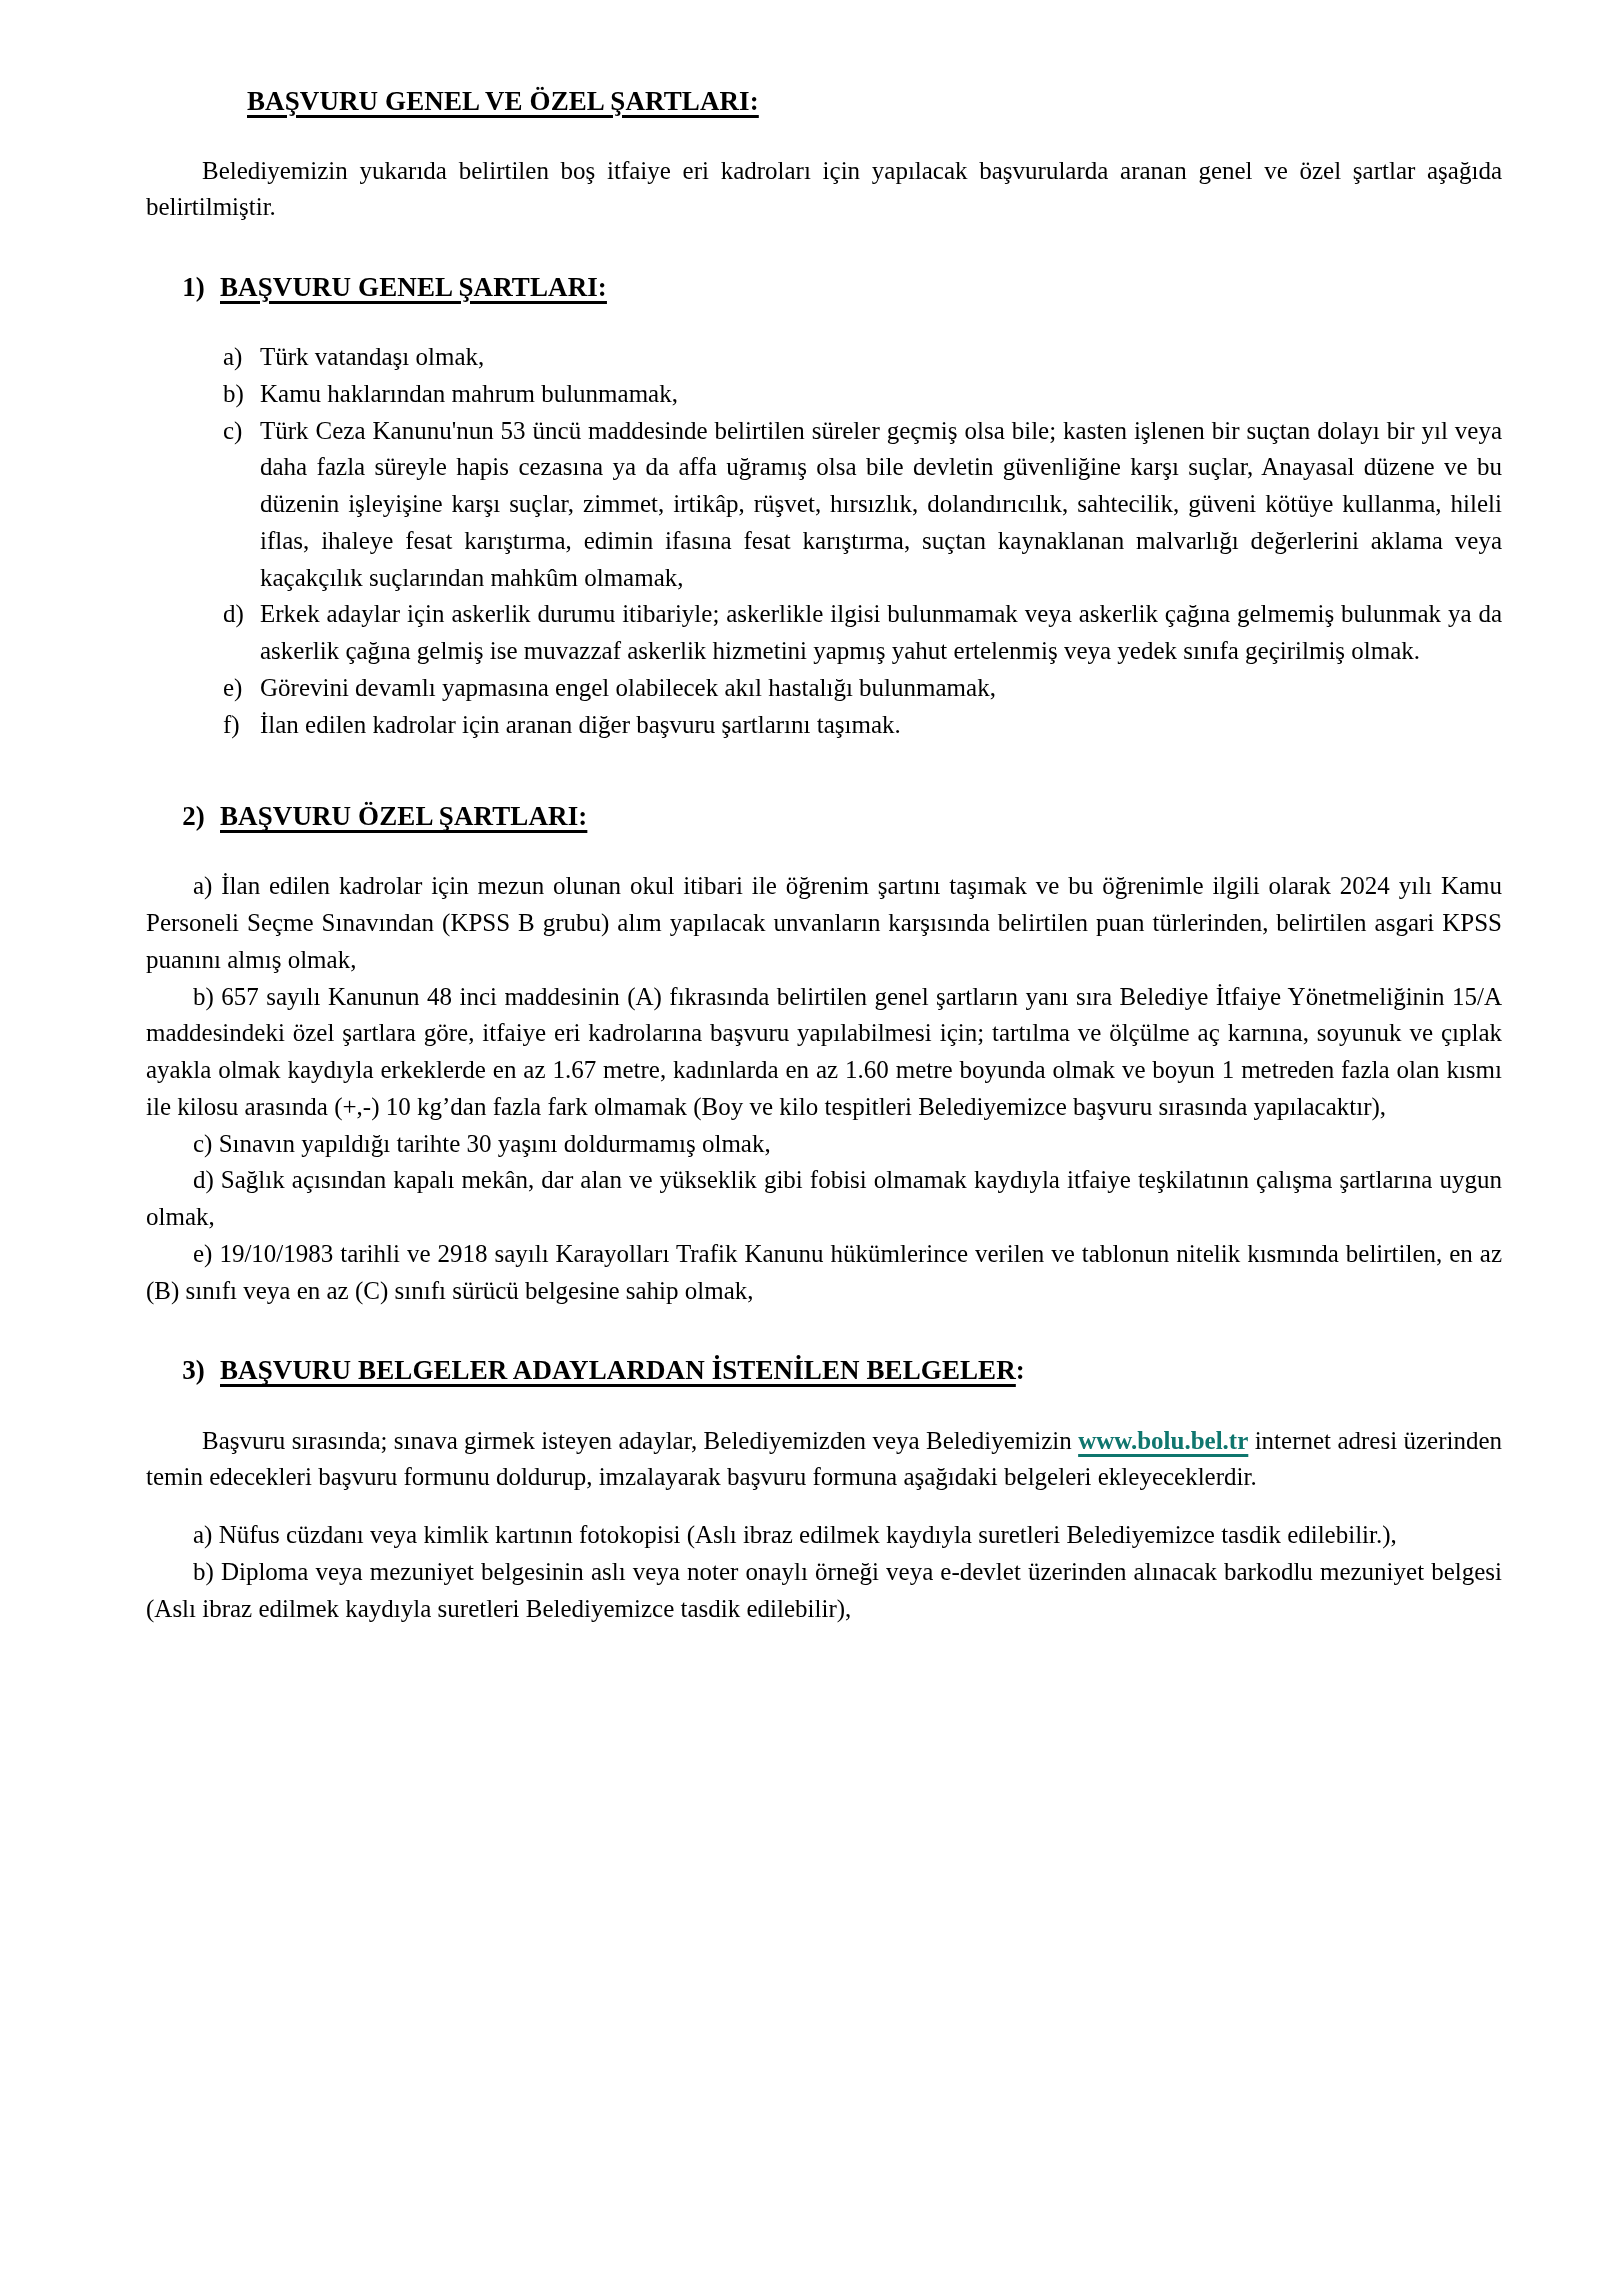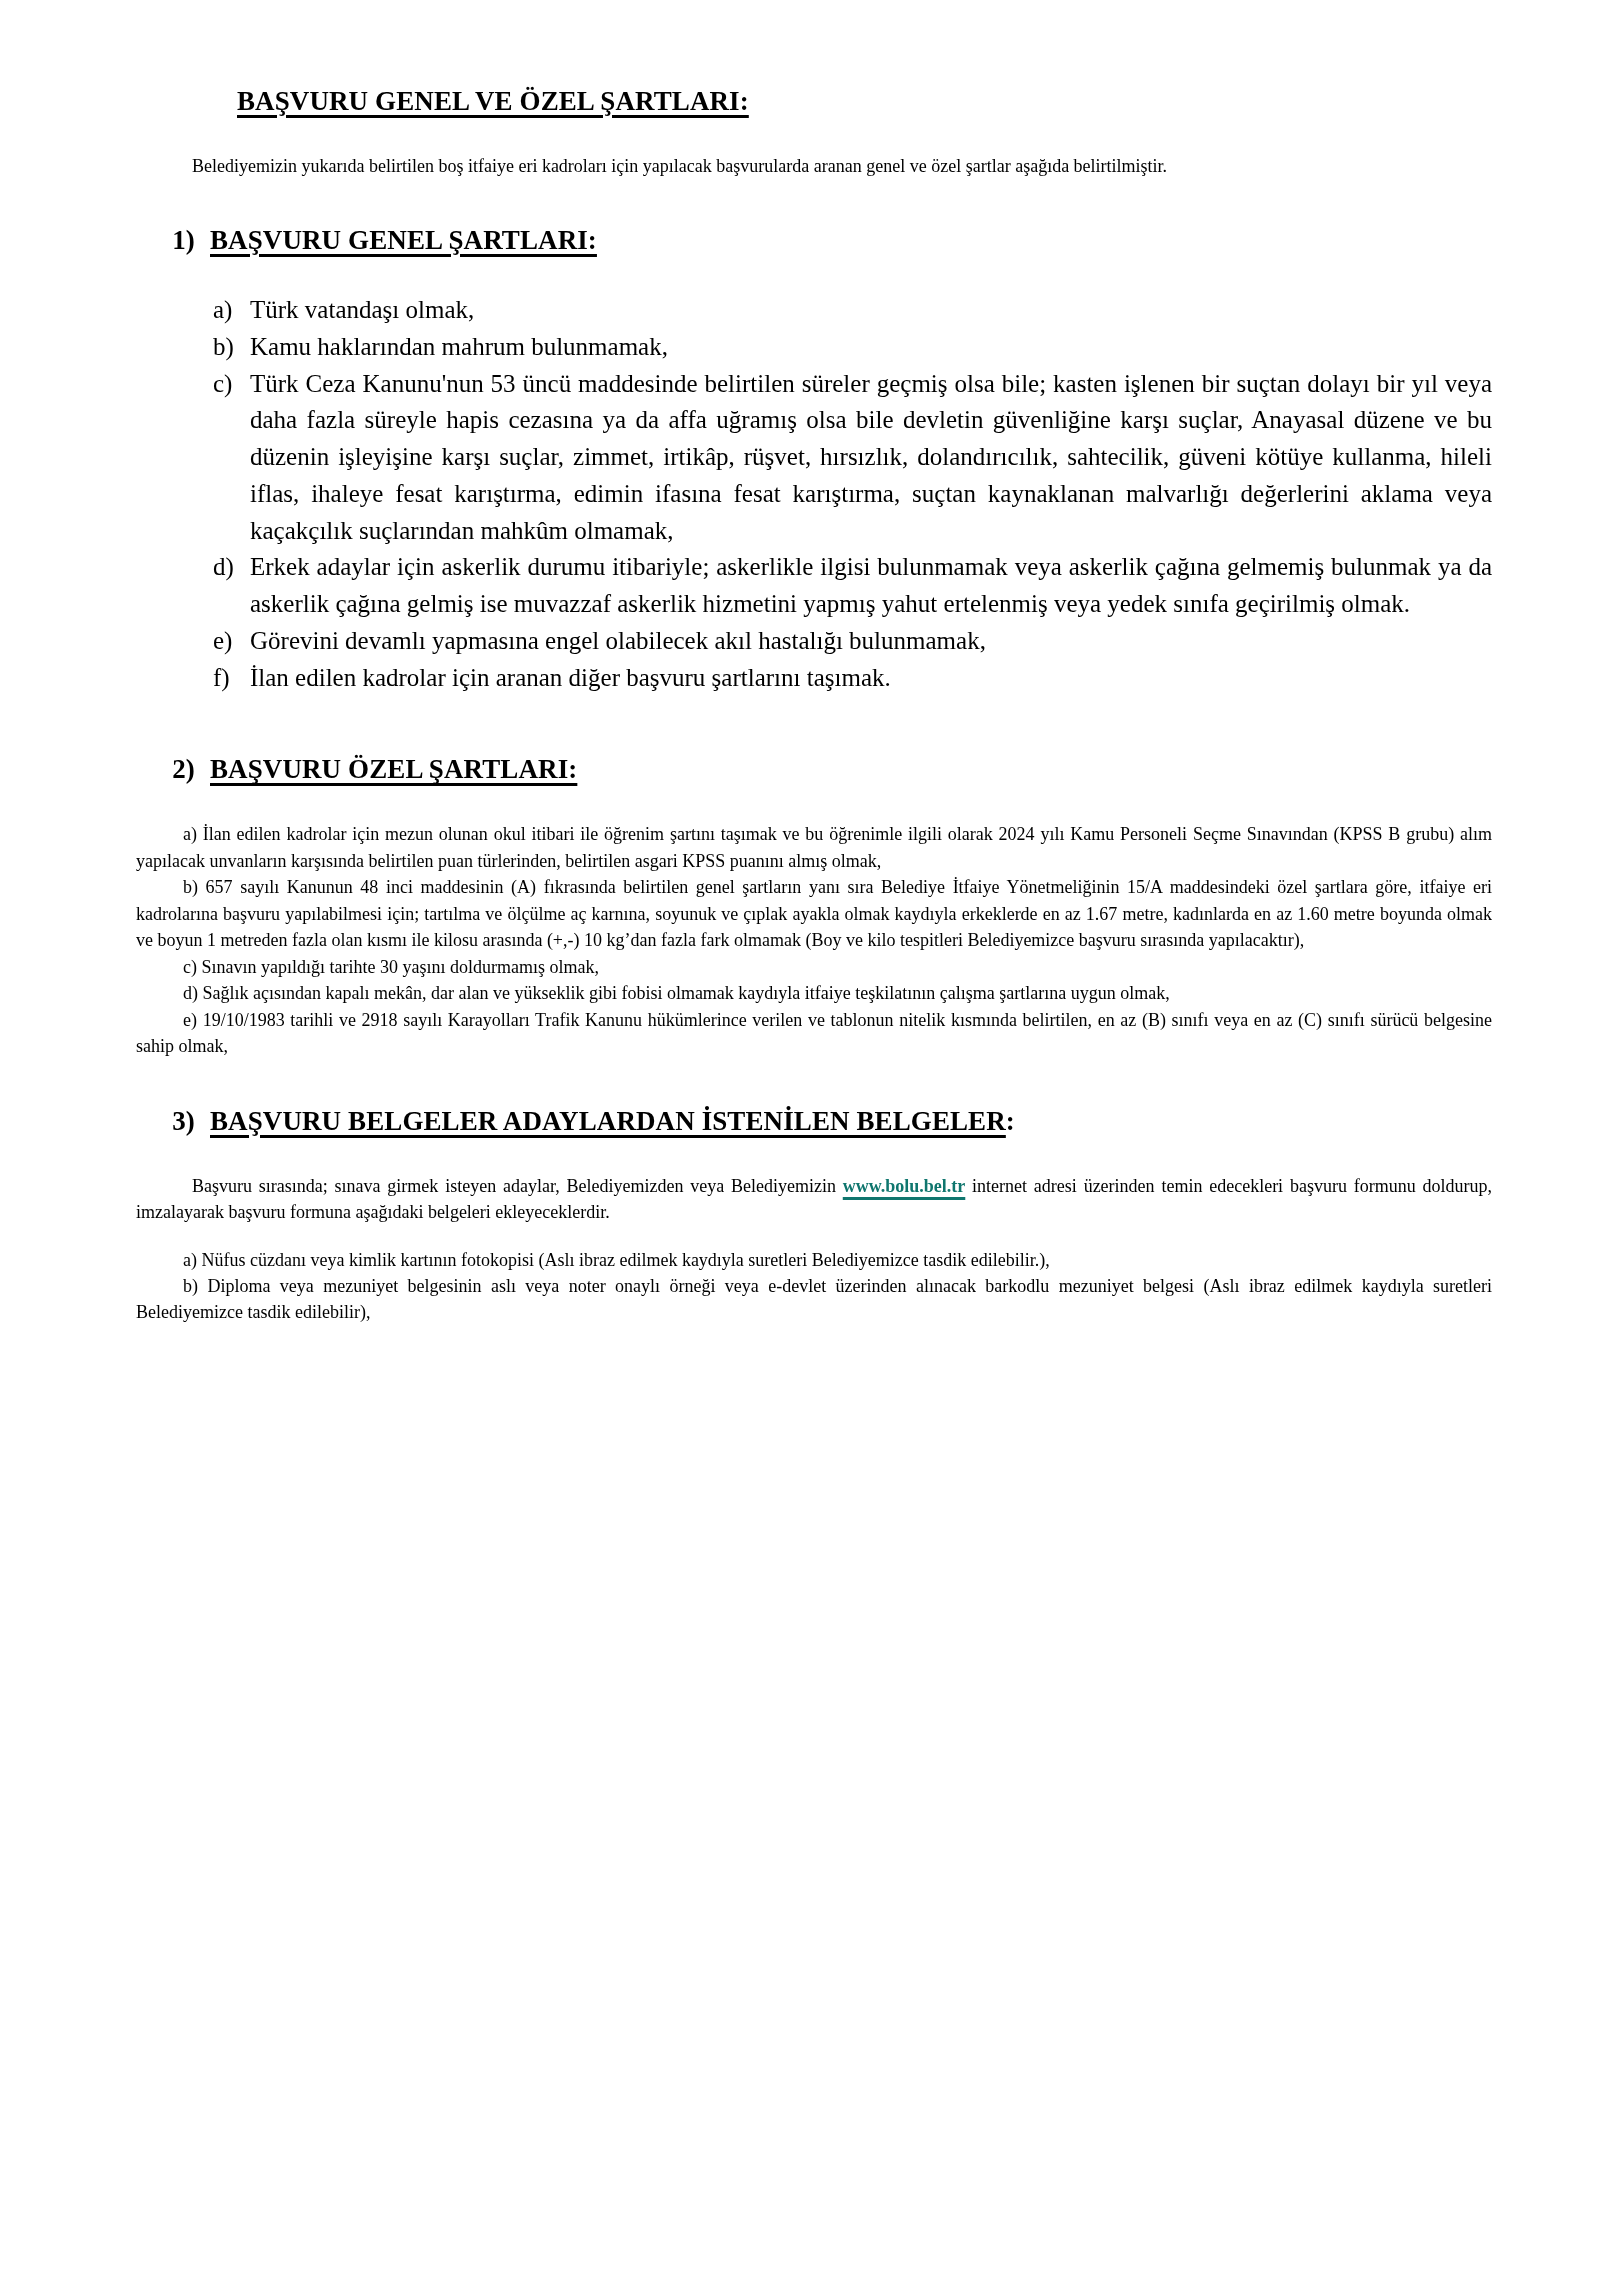--- a/index.html
+++ b/index.html
@@ -16,21 +16,21 @@
     position: relative;
     width: 1623px;
     height: 2295px;
     background: #ffffff;
     box-sizing: border-box;
     padding: 0;
     overflow: hidden;
   }
   .content {
     position: absolute;
-    left: 136px;
+    left: 146px;
     top: 84px;
     width: 1356px;
   }
 
   
   .doc-title {
     font-size: 27px;
     font-weight: bold;
     line-height: 1.28;
     margin: 0 0 0 0;
@@ -64,21 +64,21 @@
   }
   .sec-heading .htail {
     text-decoration: none;
   }
   .h-indent-1 { padding-left: 31px; }
   .h-indent-2 { padding-left: 31px; }
   .h-indent-3 { padding-left: 31px; }
 
   
   p.body {
-    font-size: 18px;
+    font-size: 25px;
     line-height: 1.47;
     margin: 0;
     text-align: justify;
     text-justify: inter-word;
     hyphens: none;
   }
   p.indent { text-indent: 56px; }
   p.indent-sm { text-indent: 47px; }
 
   

